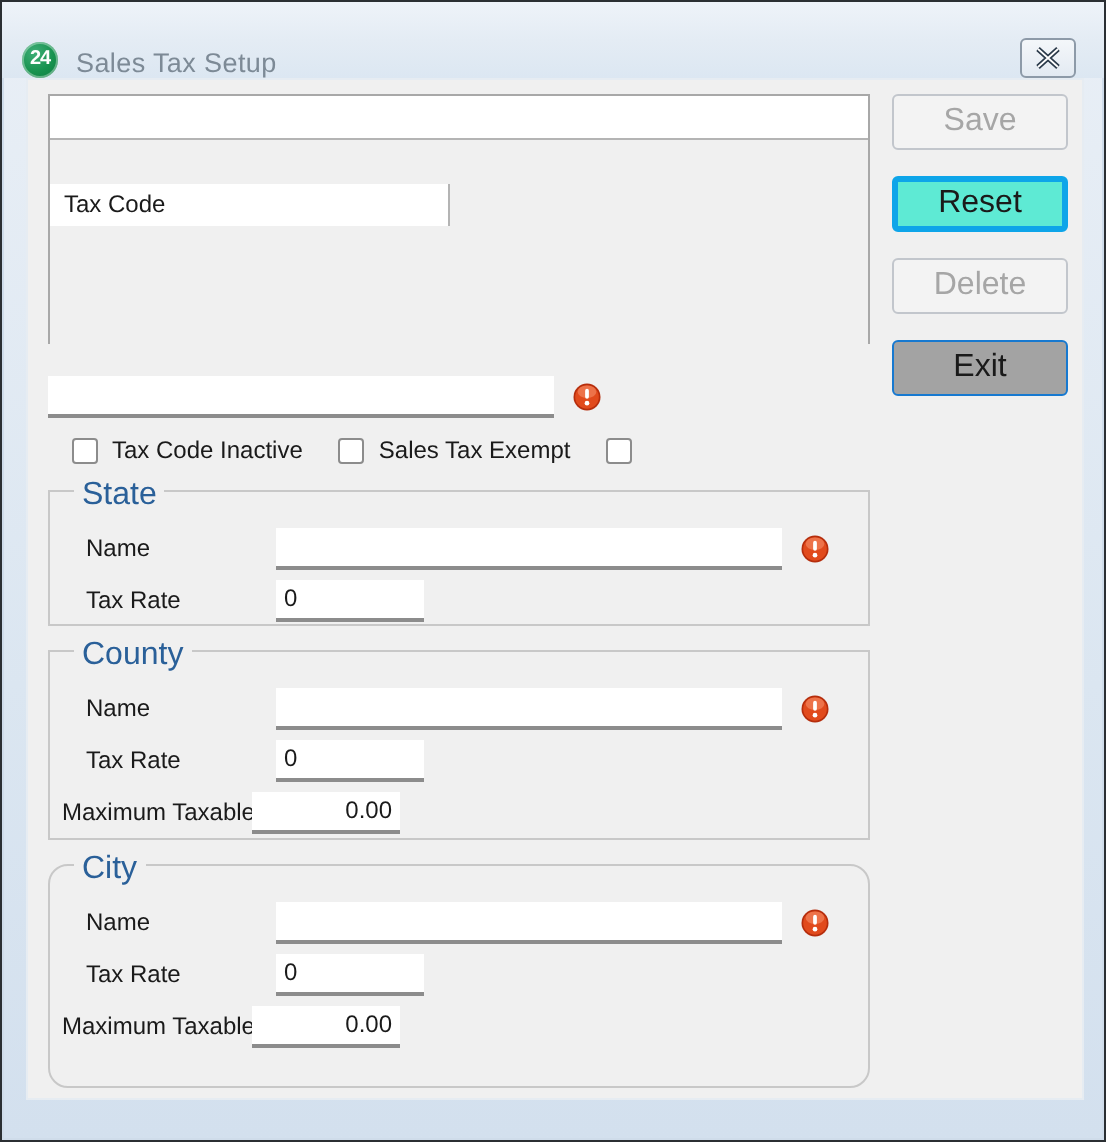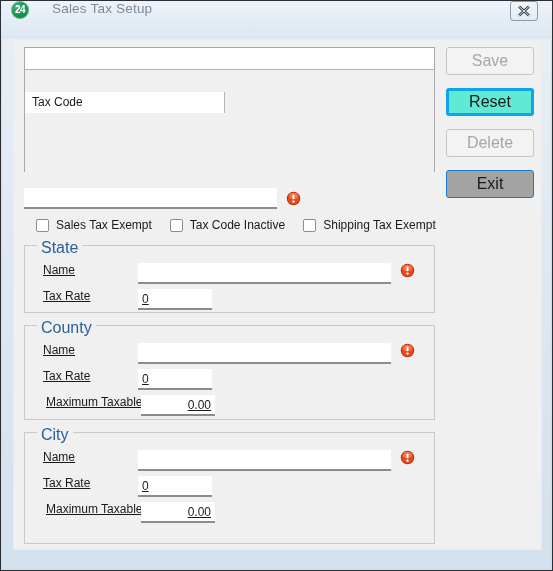--- a/index.html
+++ b/index.html
@@ -35,40 +35,40 @@
     background: linear-gradient(to bottom, #e9eff6 0%, #dbe6f1 60%, #d3e0ee 100%);
   }
 
   .titlebar {
     position: absolute;
     left: 0; top: 0;
     width: 100%;
     height: 38px;
     box-sizing: border-box;
     display: flex;
-    align-items: flex-start;
+    align-items: flex-end;
     padding: 0 8px 0 10px;
     background: linear-gradient(to bottom, #eef3f9 0%, #e4ecf4 50%, #dce7f2 100%);
   }
   .app-icon {
     width: 18px;
     height: 18px;
     border-radius: 50%;
     background: radial-gradient(circle at 35% 30%, #3fae77 0%, #17924f 55%, #0d7b40 100%);
     box-shadow: inset 0 0 0 1px rgba(255,255,255,0.35);
     color: #ffffff;
     font-size: 10px;
     font-weight: bold;
     line-height: 18px;
     text-align: center;
     letter-spacing: -0.5px;
     flex: 0 0 auto;
   }
   .title-text {
-    margin-left: 23px;
+    margin-left: 9px;
     font-size: 13.5px;
     color: #7d8a96;
     letter-spacing: 0.2px;
     white-space: nowrap;
   }
   .titlebar-spacer { flex: 1 1 auto; }
   .close-btn {
     width: 28px;
     height: 20px;
     box-sizing: border-box;
@@ -247,41 +247,41 @@
     top: -7px;
     left: 12px;
     padding: 0 4px;
     background: #f0f0f0;
     font-size: 16px;
     color: #2a6099;
     white-space: nowrap;
   }
   .g-state  { top: 205px; height: 68px; }
   .g-county { top: 285px; height: 95px; }
-  .g-city   { top: 392px; height: 112px; }
+  .g-city   { top: 392px; height: 112px; border-radius: 10px; }
 
   .frow {
     position: absolute;
     display: flex;
+    align-items: center;
     height: 22px;
-    text-decoration: underline;
   }
   .frow .flabel {
     width: 95px;
     font-size: 12px;
     color: #1a1a1a;
     white-space: nowrap;
   }
   .name-input { width: 253px; }
   .rate-input { width: 74px; }
   .max-input  { width: 74px; text-align: right; }
 
   .r1 { left: 18px; top: 17px; }
   .r2 { left: 18px; top: 43px; }
-  .r3 { left: 21px; top: 69px; }
+  .r3 { left: 6px; top: 69px; }
 </style>
 </head>
 <body>
 
 <div class="window">
   <div class="window-inner"></div>
 
   <div class="titlebar">
     <div class="app-icon">24</div>
     <div class="title-text">Sales Tax Setup</div>
@@ -317,29 +317,28 @@
         <circle cx="8" cy="8" r="6.3" fill="#e14a1c"></circle>
         <ellipse cx="8" cy="5.2" rx="5" ry="3.3" fill="#f08058" opacity="0.75"></ellipse>
         <rect x="7" y="3.6" width="2" height="5.3" rx="1" fill="#ffffff"></rect>
         <circle cx="8" cy="11.3" r="1.25" fill="#ffffff"></circle>
       </svg>
     </div>
 
     <div class="cb-row">
       <label class="cb-item">
         <span class="cb-box"></span>
+        <span class="cb-label">Tax Code Inactive</span>
+      </label>
+      <label class="cb-item">
+        <span class="cb-box"></span>
         <span class="cb-label">Sales Tax Exempt</span>
       </label>
       <label class="cb-item">
         <span class="cb-box"></span>
-        <span class="cb-label">Tax Code Inactive</span>
-      </label>
-      <label class="cb-item">
-        <span class="cb-box"></span>
-        <span class="cb-label">Shipping Tax Exempt</span>
       </label>
     </div>
 
     <div class="group g-state">
       <div class="group-legend">State</div>
       <div class="frow r1">
         <div class="flabel">Name</div>
         <input class="underline-input name-input" type="text" value="" style="">
         <svg class="err-icon" viewBox="0 0 16 16">
           <circle cx="8" cy="8" r="7.2" fill="#b52d0c"></circle>

